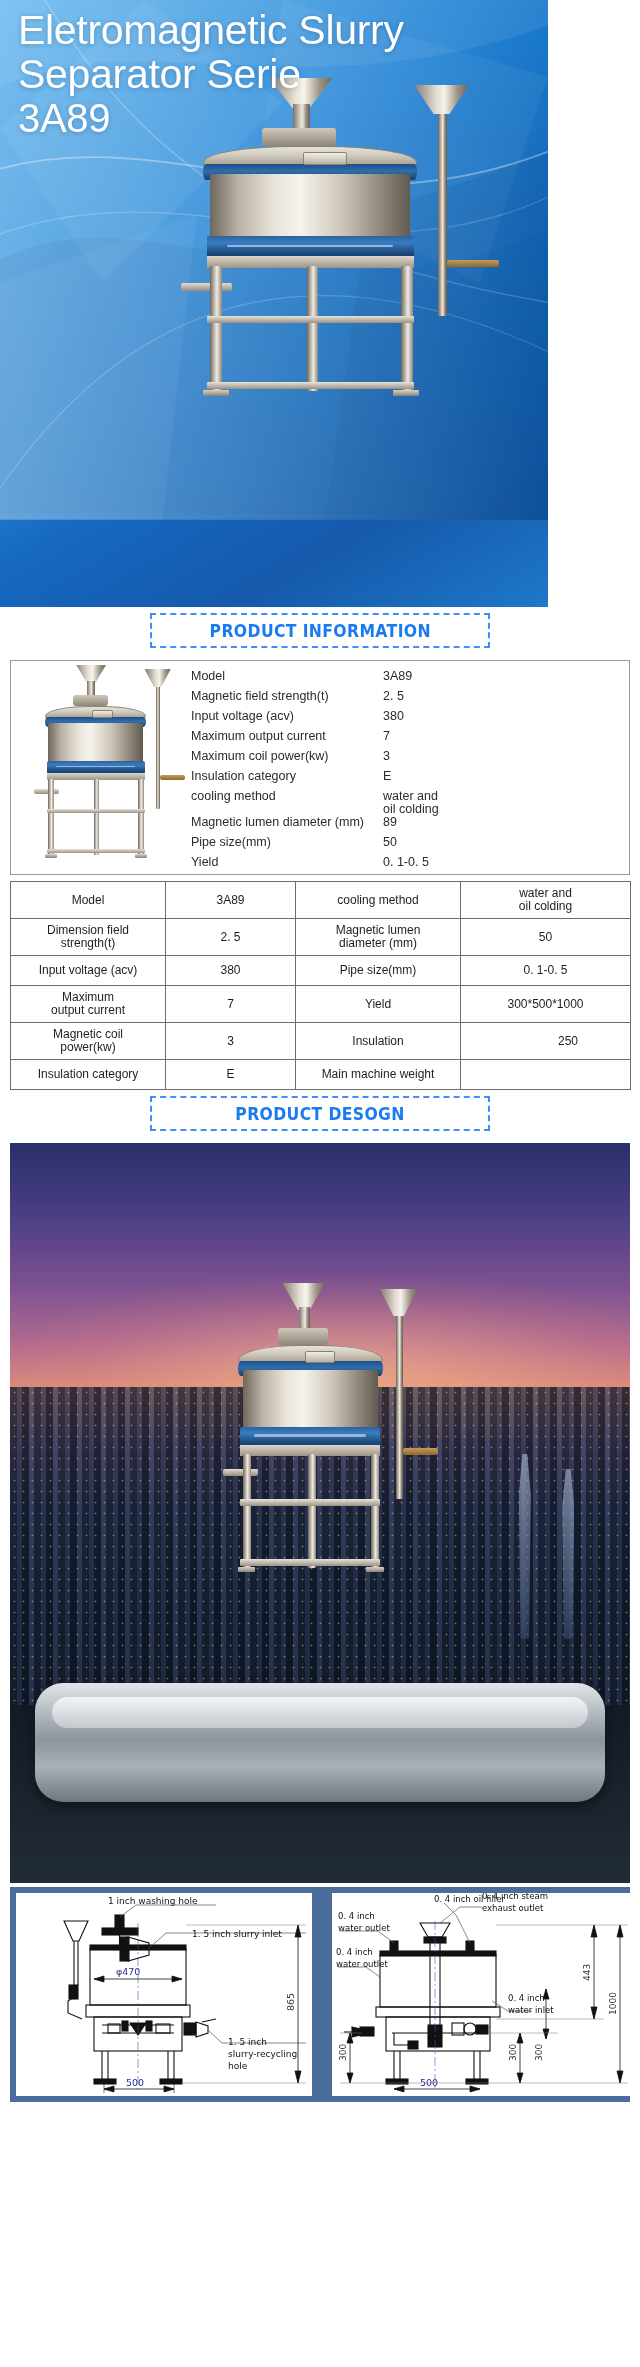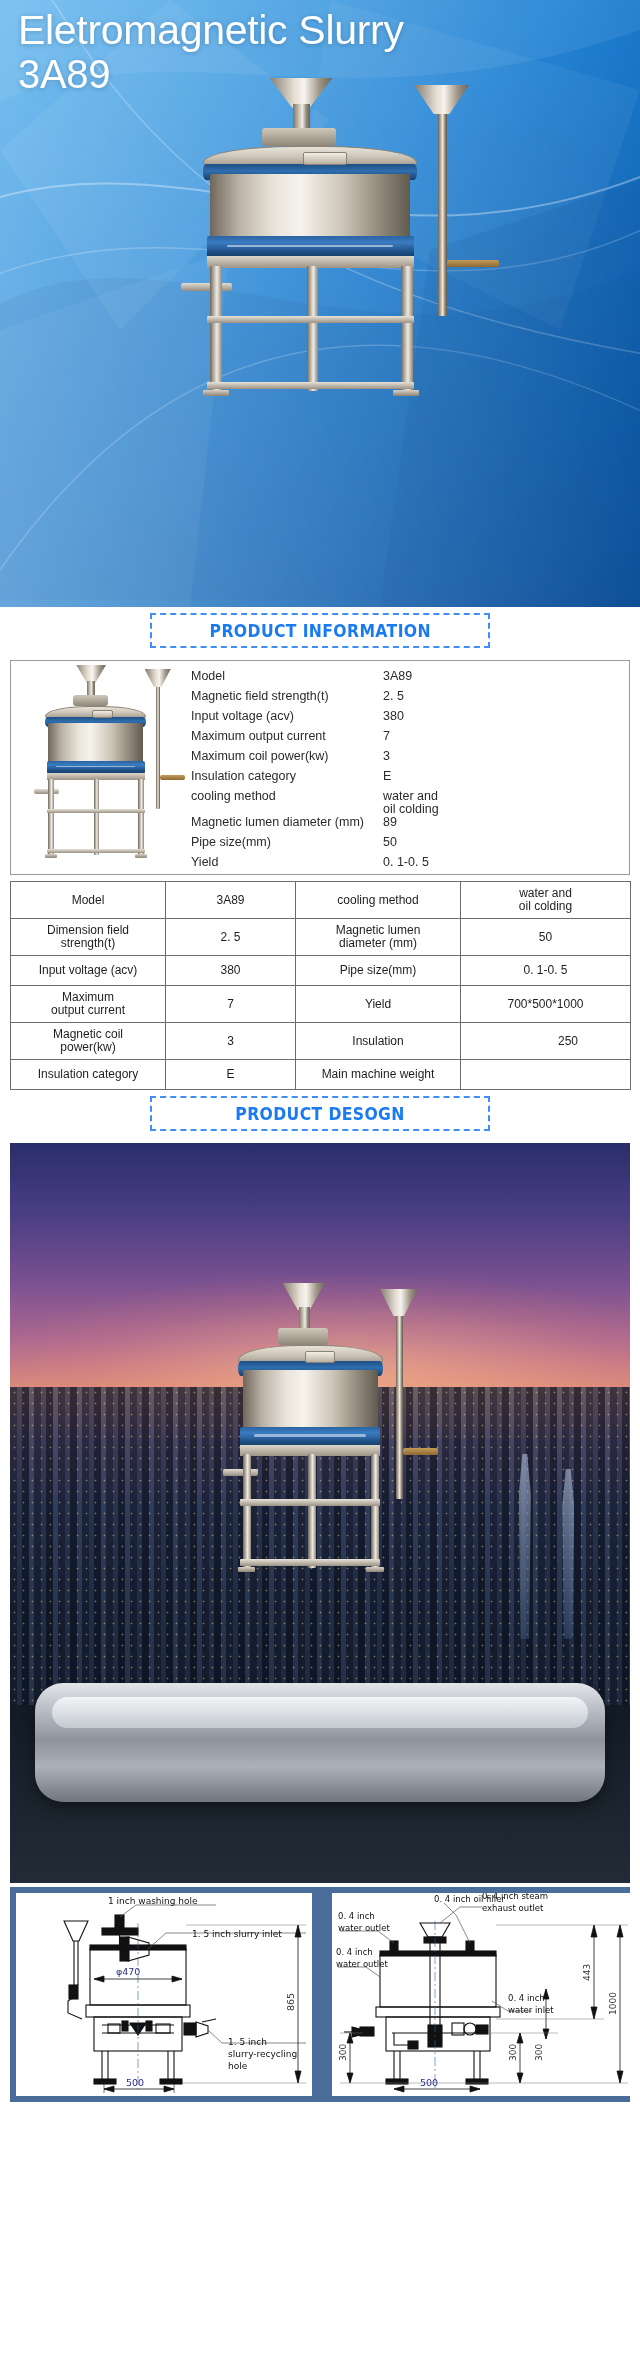--- a/index.html
+++ b/index.html
@@ -12,21 +12,21 @@
     position: relative;
     width: 640px;
     height: 2367px;
     overflow: hidden;
     background: #ffffff;
   }
 
   
   .hero {
     position: relative;
-    width: 640px;
+    width: 548px;
     height: 607px;
     overflow: hidden;
     background: linear-gradient(150deg, #1f86d8 0%, #1a7fd4 18%, #2f9ae6 38%, #1668c0 62%, #1559ac 80%, #1e78c8 100%);
   }
   .hero-swoosh {
     position: absolute;
     inset: 0;
     pointer-events: none;
   }
   .hero-title {
@@ -359,20 +359,21 @@
       <path d="M-20,600 C120,380 330,250 680,430" stroke="#ffffff" stroke-opacity="0.20" stroke-width="1.5" fill="none"></path>
       <polygon points="0,150 170,0 330,120 120,330" fill="#ffffff" opacity="0.06"></polygon>
       <polygon points="330,0 640,90 560,330 300,200" fill="#ffffff" opacity="0.05"></polygon>
       <polygon points="0,330 230,250 190,607 0,607" fill="#ffffff" opacity="0.05"></polygon>
       <polygon points="430,250 640,180 640,607 380,607" fill="#0a4f96" opacity="0.18"></polygon>
       <rect x="0" y="0" width="640" height="607" fill="url(#hg2)"></rect>
     </svg>
 
     <div class="hero-title">
       <span class="ln ln1">Eletromagnetic Slurry</span>
+      <span class="ln ln2">Separator Serie</span>
       <span class="ln ln3">3A89</span>
     </div>
 
     <div class="machine-wrap">
       <div class="machine">
         <div class="m-funnel-top"></div>
         <div class="m-funnel-neck"></div>
         <div class="m-valve"></div>
         <div class="m-pipe-riser"></div>
         <div class="m-funnel-r"></div>
@@ -493,21 +494,21 @@
           <td class="c0" style="white-space: pre-line;">Input voltage (acv)</td>
           <td class="c1" style="white-space: pre-line;">380</td>
           <td class="c2" style="white-space: pre-line;">Pipe size(mm)</td>
           <td class="c3" style="white-space: pre-line;">0. 1-0. 5</td>
         </tr>
         <tr>
           <td class="c0" style="white-space: pre-line;">Maximum
 output current</td>
           <td class="c1" style="white-space: pre-line;">7</td>
           <td class="c2" style="white-space: pre-line;">Yield</td>
-          <td class="c3" style="white-space: pre-line;">700*500*1000</td>
+          <td class="c3" style="white-space: pre-line;">300*500*1000</td>
         </tr>
         <tr>
           <td class="c0" style="white-space: pre-line;">Magnetic coil
 power(kw)</td>
           <td class="c1" style="white-space: pre-line;">3</td>
           <td class="c2" style="white-space: pre-line;">Insulation</td>
           <td class="c3" style="white-space: pre-line; padding-left: 48px;">250</td>
         </tr>
         <tr>
           <td class="c0" style="white-space: pre-line;">Insulation category</td>

